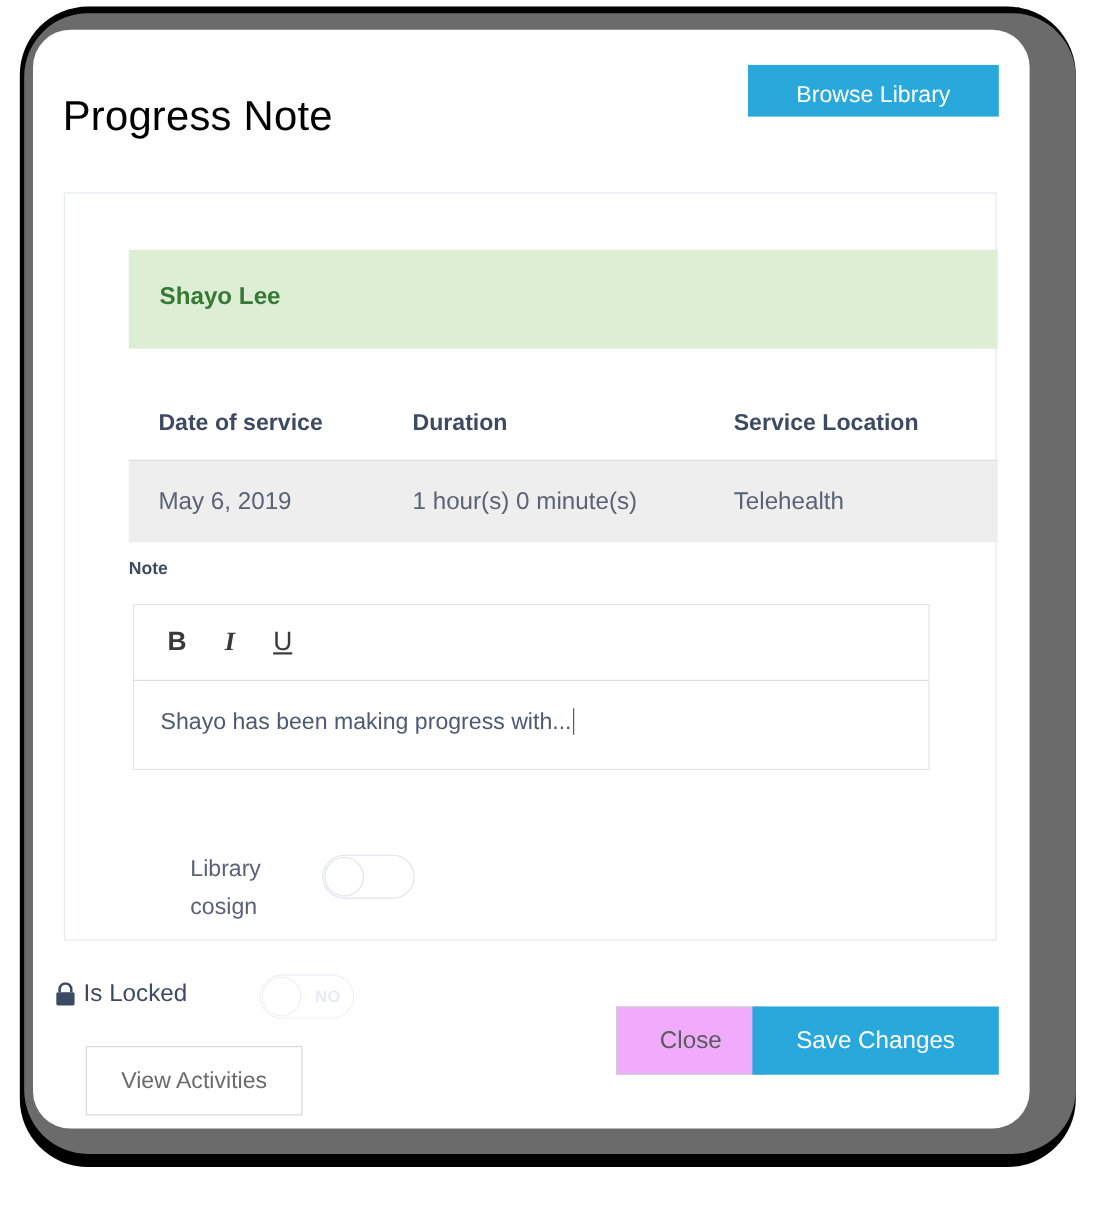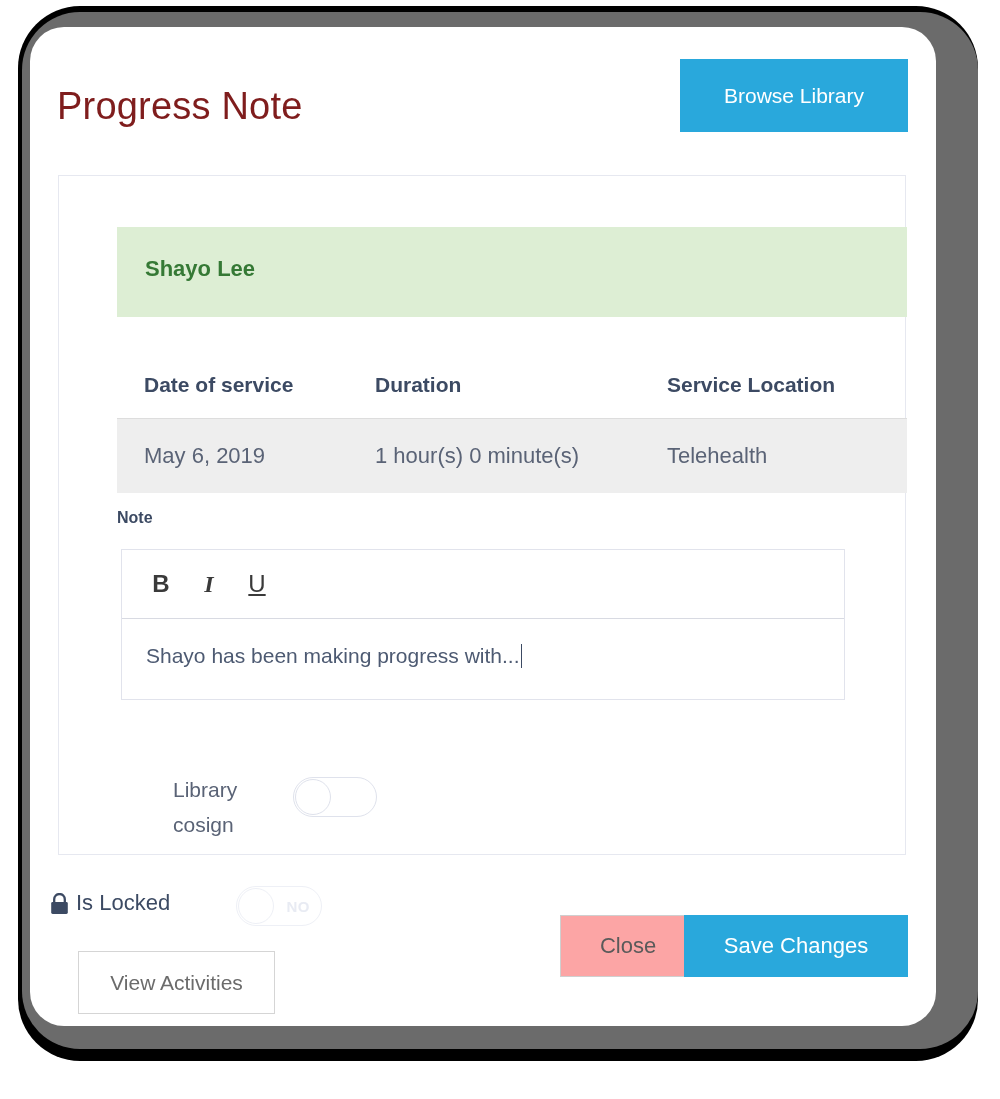--- a/index.html
+++ b/index.html
@@ -55,31 +55,31 @@
     top: 0;
     width: 906px;
     height: 132px;
   }
   .page-title {
     position: absolute;
     left: 27px;
     top: 57px;
     font-size: 38px;
     font-weight: 400;
-    color: #7f1d1d;
+    color: #000000;
     letter-spacing: 0.2px;
     line-height: 44px;
     white-space: nowrap;
   }
   .browse-library-btn {
     position: absolute;
     left: 650px;
     top: 32px;
     width: 228px;
-    height: 73px;
+    height: 47px;
     background: #29a8dc;
     color: #ffffff;
     border: none;
     font-family: "Liberation Sans", sans-serif;
     font-size: 21px;
     line-height: 55px;
     text-align: center;
     cursor: pointer;
     padding: 0;
   }
@@ -328,21 +328,21 @@
     border: 1px solid #d5d5d5;
     color: #6b6b6b;
     font-size: 21px;
     line-height: 61px;
   }
   .close-btn {
     left: 530px;
     top: 888px;
     width: 136px;
     height: 62px;
-    background: #fca5a5;
+    background: #f0abfc;
     border: 1px solid #cfcfcf;
     color: #5a5a5a;
     font-size: 22px;
     line-height: 60px;
   }
   .save-btn {
     left: 654px;
     top: 888px;
     width: 224px;
     height: 62px;

